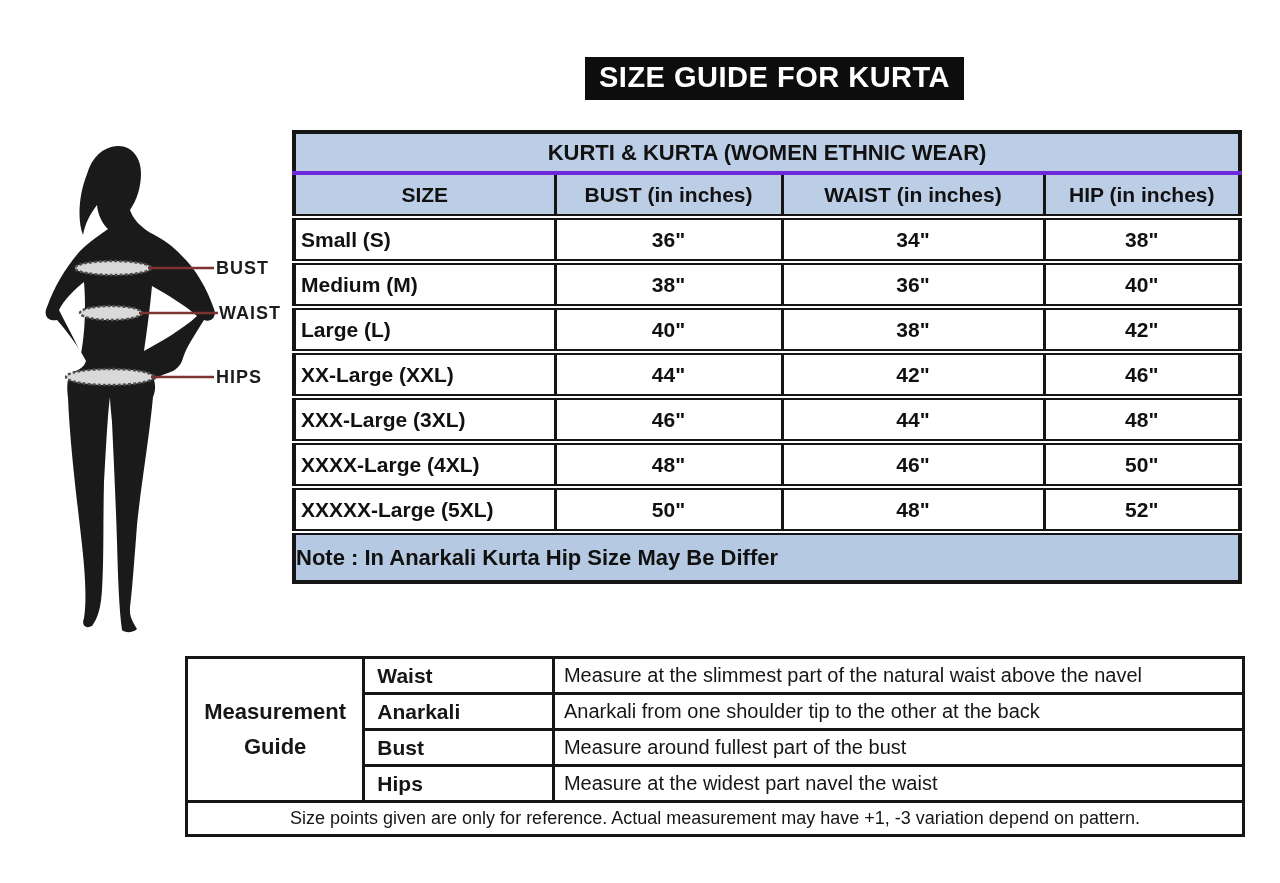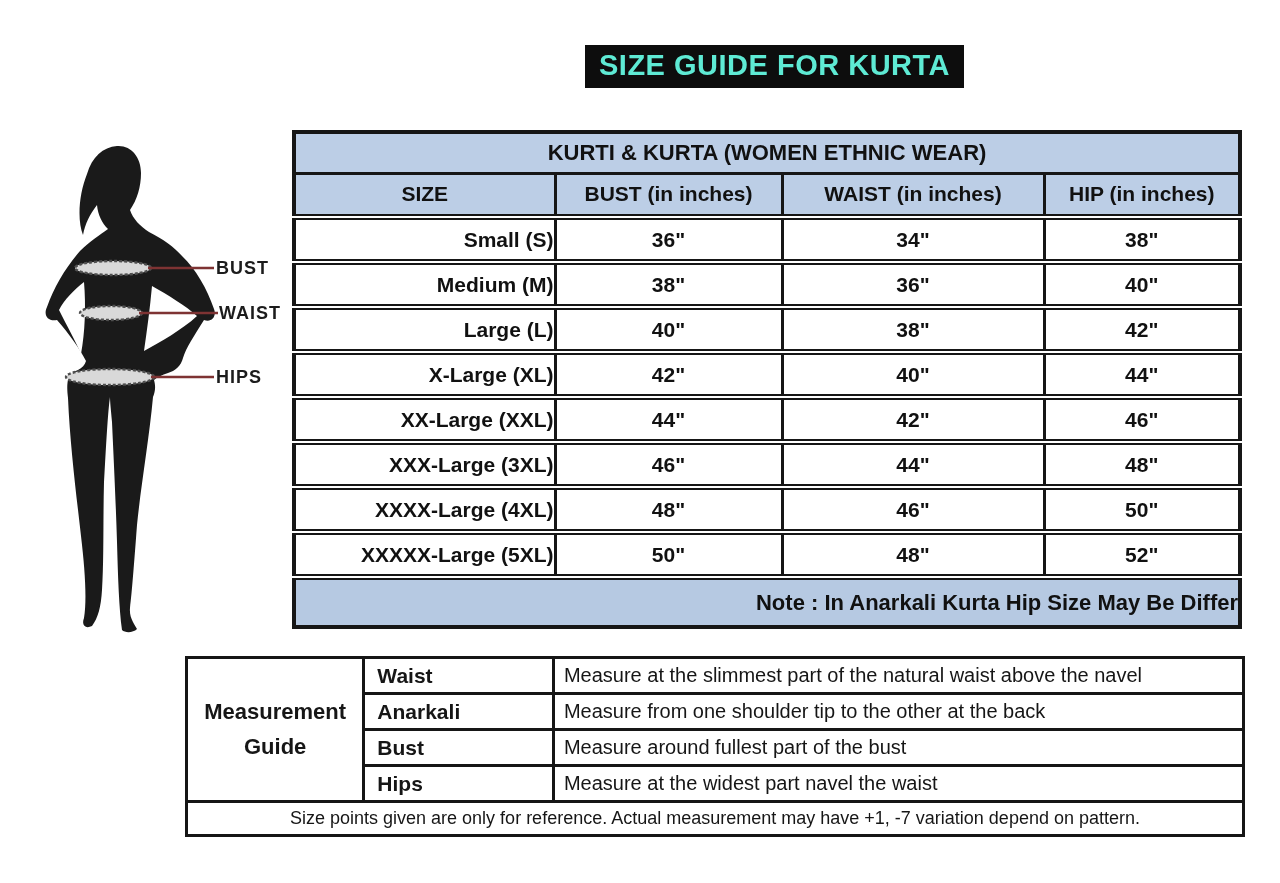--- a/index.html
+++ b/index.html
@@ -10,23 +10,23 @@
     height: 883px;
     background: #ffffff;
     overflow: hidden;
     color: #161616;
   }
 
   
   .banner {
     position: absolute;
     left: 585px;
-    top: 45px;
+    top: 57px;
     background: #0d0d0d;
-    color: #5eead4;
+    color: #ffffff;
     font-size: 29px;
     font-weight: bold;
     letter-spacing: 0.5px;
     padding: 4px 14px 6px 14px;
     white-space: nowrap;
   }
 
   
   .figure-svg { position: absolute; left: 40px; top: 140px; }
   .fig-label {
@@ -55,43 +55,43 @@
     font-weight: bold;
     color: #111;
     overflow: hidden;
     white-space: nowrap;
   }
   .size-table .tbl-title td {
     background: #bccee6;
     height: 41px;
     text-align: center;
     font-size: 22px;
-    border-bottom: 2px solid #6d28d9;
+    border-bottom: 4px solid #6d28d9;
   }
   .size-table .col-head th {
     background: #bccee6;
     height: 44px;
     text-align: center;
     font-size: 21px;
   }
   .size-table .data-row td {
     height: 45px;
     font-size: 21px;
     text-align: center;
     border-top: 6px double #161616;
     background: #ffffff;
   }
   .size-table .data-row td.size-name {
-    text-align: right;
+    text-align: left;
     padding-left: 5px;
   }
   .size-table .note-row td {
     background: #b6c9e2;
     height: 50px;
-    text-align: right;
+    text-align: left;
     font-size: 22px;
     border-top: 6px double #161616;
   }
 
   
   .guide-table {
     position: absolute;
     left: 185px;
     top: 656px;
     width: 1060px;
@@ -222,26 +222,20 @@
         <td>36"</td>
         <td>40"</td>
       </tr>
       <tr class="data-row">
         <td class="size-name">Large (L)</td>
         <td>40"</td>
         <td>38"</td>
         <td>42"</td>
       </tr>
       <tr class="data-row">
-        <td class="size-name">X-Large (XL)</td>
-        <td>42"</td>
-        <td>40"</td>
-        <td>44"</td>
-      </tr>
-      <tr class="data-row">
         <td class="size-name">XX-Large (XXL)</td>
         <td>44"</td>
         <td>42"</td>
         <td>46"</td>
       </tr>
       <tr class="data-row">
         <td class="size-name">XXX-Large (3XL)</td>
         <td>46"</td>
         <td>44"</td>
         <td>48"</td>
@@ -269,29 +263,29 @@
       <tr>
         <td class="guide-head" rowspan="4">
           <span>Measurement</span><br>
           <span>Guide</span>
         </td>
         <td class="measure-label">Waist</td>
         <td class="measure-desc">Measure at the slimmest part of the natural waist above the navel</td>
       </tr>
       <tr>
         <td class="measure-label">Anarkali</td>
-        <td class="measure-desc">Measure from one shoulder tip to the other at the back</td>
+        <td class="measure-desc">Anarkali from one shoulder tip to the other at the back</td>
       </tr>
       <tr>
         <td class="measure-label">Bust</td>
         <td class="measure-desc">Measure around fullest part of the bust</td>
       </tr>
       <tr>
         <td class="measure-label">Hips</td>
         <td class="measure-desc">Measure at the widest part navel the waist</td>
       </tr>
       <tr class="footnote-row">
-        <td colspan="3">Size points given are only for reference. Actual measurement may have +1, -7 variation depend on pattern.</td>
+        <td colspan="3">Size points given are only for reference. Actual measurement may have +1, -3 variation depend on pattern.</td>
       </tr>
     </tbody>
   </table>
 
 </div>
 
 </body></html>

